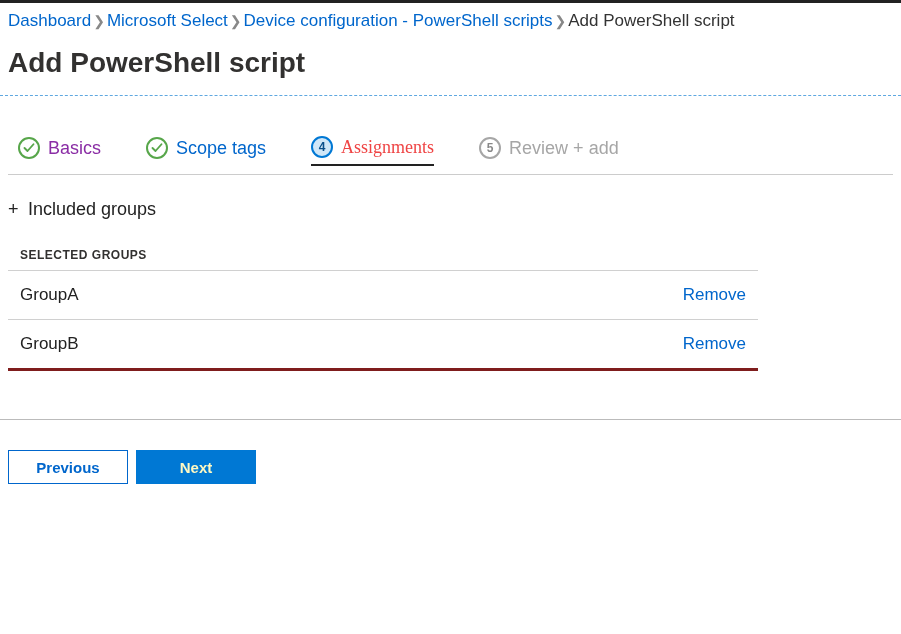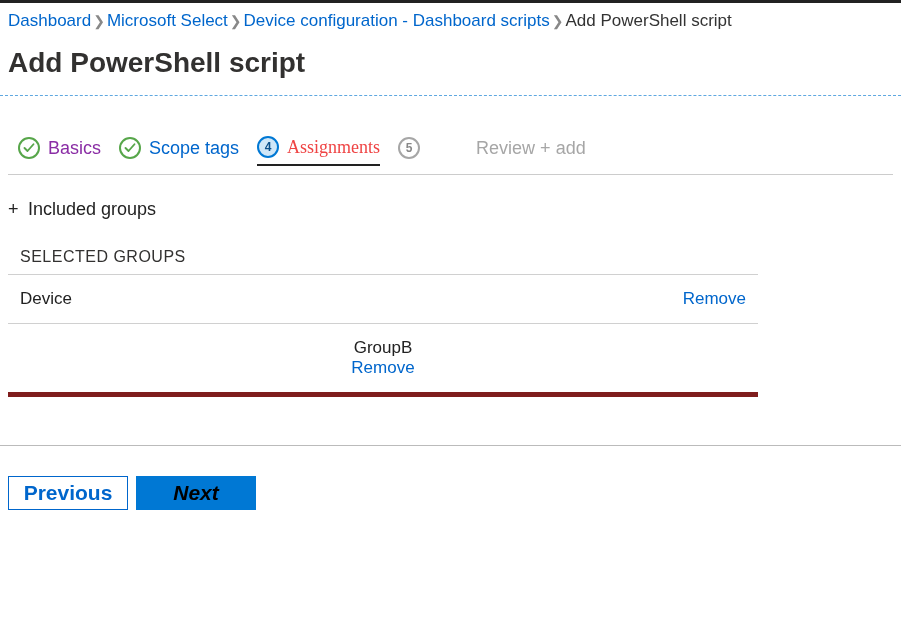--- a/index.html
+++ b/index.html
@@ -46,21 +46,21 @@
     }
     .dashed-divider {
       border: none;
       border-top: 1px dashed #5fa8e0;
       width: 100%;
     }
     .stepper {
       display: flex;
       align-items: center;
       padding: 40px 8px 8px 18px;
-      gap: 18px;
+      gap: 45px;
       font-size: 18px;
     }
     .step {
       display: flex;
       align-items: center;
       gap: 8px;
       cursor: pointer;
       padding-bottom: 6px;
     }
     .step .circle {
@@ -100,21 +100,20 @@
       color: #ef4444;
       font-family: Liberation Serif, serif;
     }
     .step.pending .circle {
       border: 2px solid #a6a6a6;
       color: #888;
       background: #fff;
     }
     .step.pending .label {
       color: #a6a6a6;
-      margin-left: 48px;
     }
     .stepper-divider {
       border: none;
       border-top: 1px solid #ccc;
       margin: 0 8px;
     }
     .content {
       padding: 24px 8px 48px 8px;
     }
     .included-header {
@@ -124,40 +123,39 @@
       font-size: 18px;
       color: #222;
       cursor: pointer;
       margin-bottom: 20px;
     }
     .included-header .plus {
       font-size: 18px;
       width: 14px;
     }
     .selected-label {
-      font-size: 16px;
-      font-weight: 400;
+      font-size: 12px;
+      font-weight: 700;
       letter-spacing: 0.5px;
       padding: 8px 12px;
       text-transform: uppercase;
     }
     .group-table {
       width: 750px;
     }
     .group-row {
       display: flex;
       justify-content: space-between;
       align-items: center;
       border-top: 1px solid #d0d0d0;
       padding: 14px 12px;
       font-size: 17px;
     }
     .group-row:last-child {
-      border-bottom: 5px solid #7f1d1d;
-      flex-direction: column;
+      border-bottom: 3px solid #7f1d1d;
     }
     .group-name {
       color: #222;
     }
     .remove-link {
       color: #0066cc;
       cursor: pointer;
       text-align: center;
     }
     .select-link {
@@ -173,50 +171,49 @@
       width: 100%;
     }
     .footer {
       padding: 30px 8px;
       display: flex;
       gap: 8px;
     }
     .btn {
       width: 120px;
       height: 34px;
-      font-size: 21px;
+      font-size: 15px;
       font-weight: 600;
       cursor: pointer;
       display: flex;
       align-items: center;
       justify-content: center;
     }
     .btn-prev {
       background: #fff;
       color: #0066cc;
       border: 1px solid #0066cc;
     }
     .btn-next {
       background: #0078d4;
-      color: #000000;
-      border: none;
-      font-style: italic;
+      color: #fef9c3;
+      border: none;
     }
   </style>
 </head>
 <body>
 
 <div class="top-bar"></div>
 
 <nav class="breadcrumb">
   <a>Dashboard</a>
   <span class="chevron">❯</span>
   <a>Microsoft Select</a>
   <span class="chevron">❯</span>
-  <a>Device configuration - Dashboard scripts</a>
+  <a>Device configuration - PowerShell scripts</a>
   <span class="chevron">❯</span>
   <span class="current">Add PowerShell script</span>
 </nav>
 
 <h1 class="page-title">Add PowerShell script</h1>
 
 <hr class="dashed-divider">
 
 <div class="stepper">
   <div class="step completed">
@@ -249,21 +246,21 @@
 
 <div class="content">
   <div class="included-header">
     <span class="plus">+</span>
     <span>Included groups</span>
   </div>
 
   <div class="group-table">
     <div class="selected-label">SELECTED GROUPS</div>
     <div class="group-row">
-      <span class="group-name">Device</span>
+      <span class="group-name">GroupA</span>
       <span class="remove-link">Remove</span>
     </div>
     <div class="group-row">
       <span class="group-name">GroupB</span>
       <span class="remove-link">Remove</span>
     </div>
   </div>
 
 </div>
 

